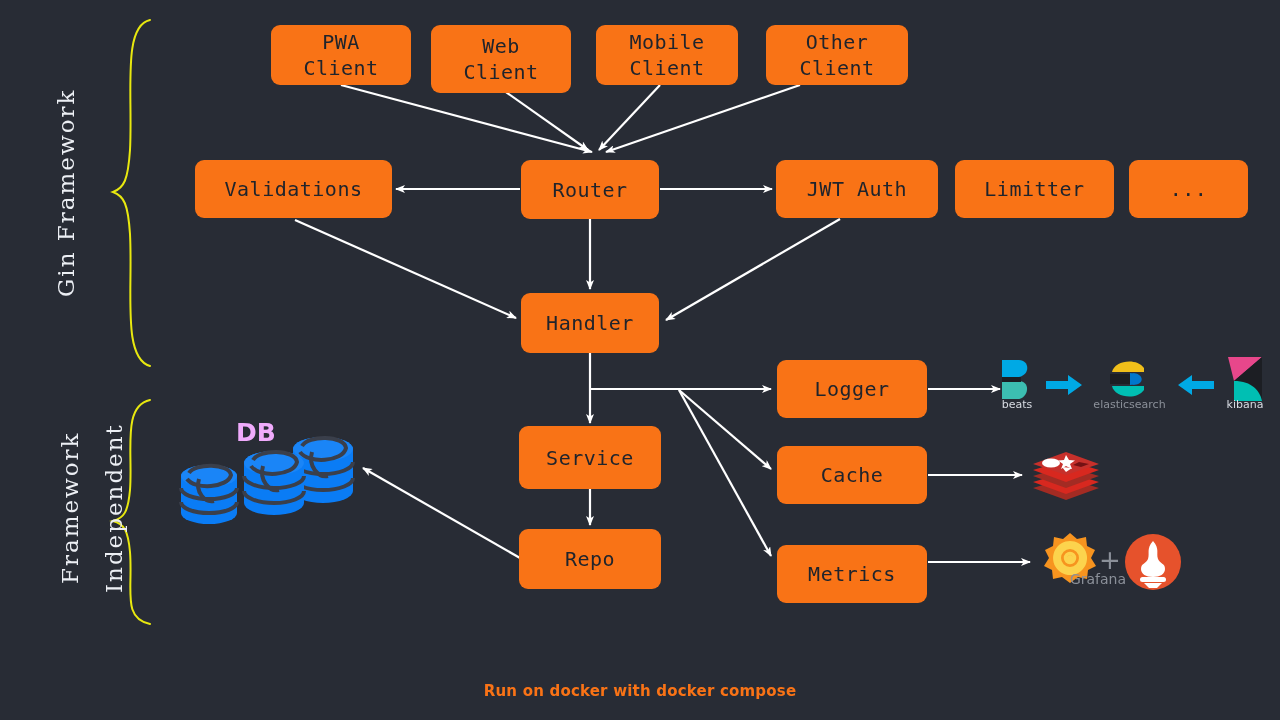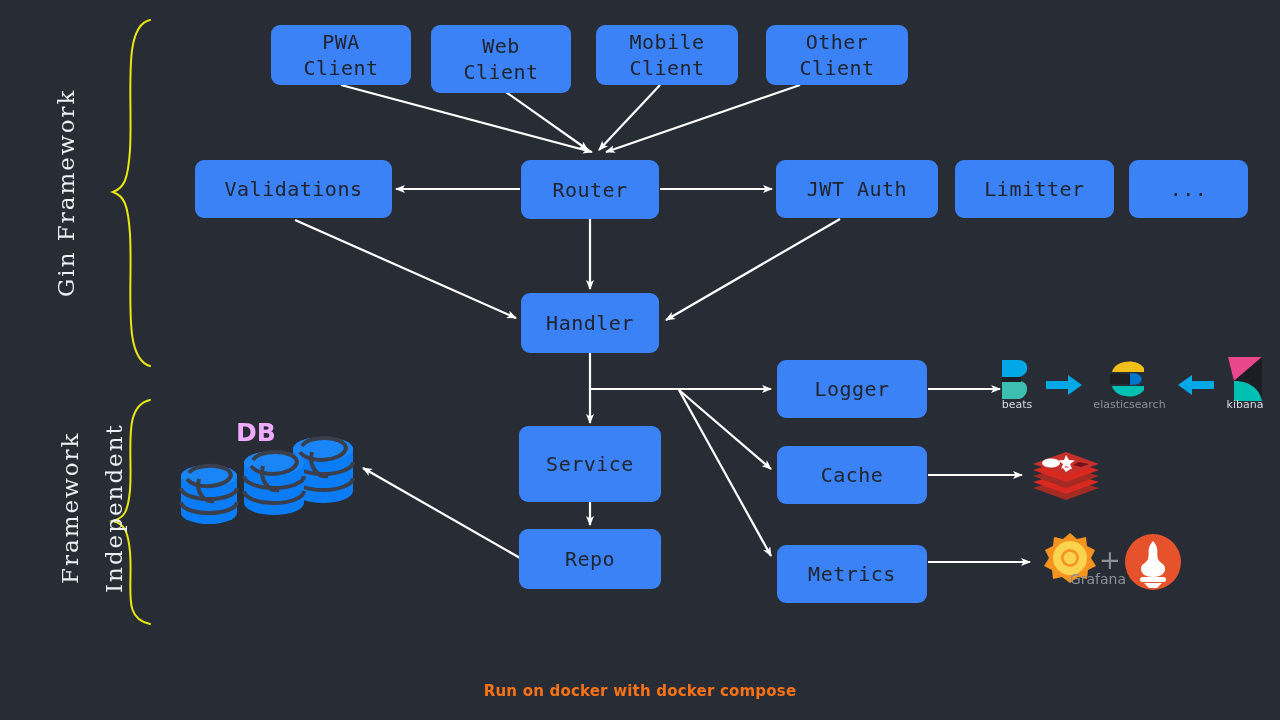--- a/index.html
+++ b/index.html
@@ -17,21 +17,21 @@
   }
   svg.layer {
     position: absolute;
     left: 0; top: 0;
     width: 1280px;
     height: 720px;
     pointer-events: none;
   }
   .node {
     position: absolute;
-    background: #3b82f6;
+    background: #f97316;
     border-radius: 9px;
     display: flex;
     align-items: center;
     justify-content: center;
     text-align: center;
     color: #20242c;
     font-family: "DejaVu Sans Mono", monospace;
     font-size: 20px;
     line-height: 26px;
     letter-spacing: 0.5px;
@@ -164,21 +164,21 @@
   <div class="node" style="left:955px; top:160px; width:159px; height:58px;">
     <span>Limitter</span>
   </div>
   <div class="node" style="left:1129px; top:160px; width:119px; height:58px;">
     <span>...</span>
   </div>
 
   <div class="node" style="left:521px; top:293px; width:138px; height:60px;">
     <span>Handler</span>
   </div>
-  <div class="node" style="left:519px; top:426px; width:142px; height:76px;">
+  <div class="node" style="left:519px; top:426px; width:142px; height:63px;">
     <span>Service</span>
   </div>
   <div class="node" style="left:519px; top:529px; width:142px; height:60px;">
     <span>Repo</span>
   </div>
 
   <div class="node" style="left:777px; top:360px; width:150px; height:58px;">
     <span>Logger</span>
   </div>
   <div class="node" style="left:777px; top:446px; width:150px; height:58px;">

